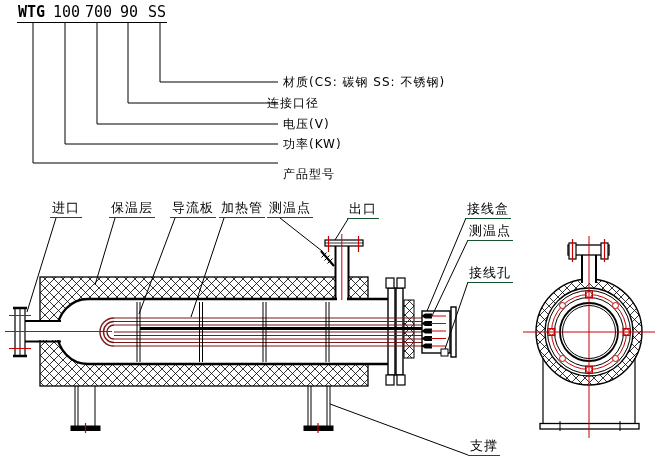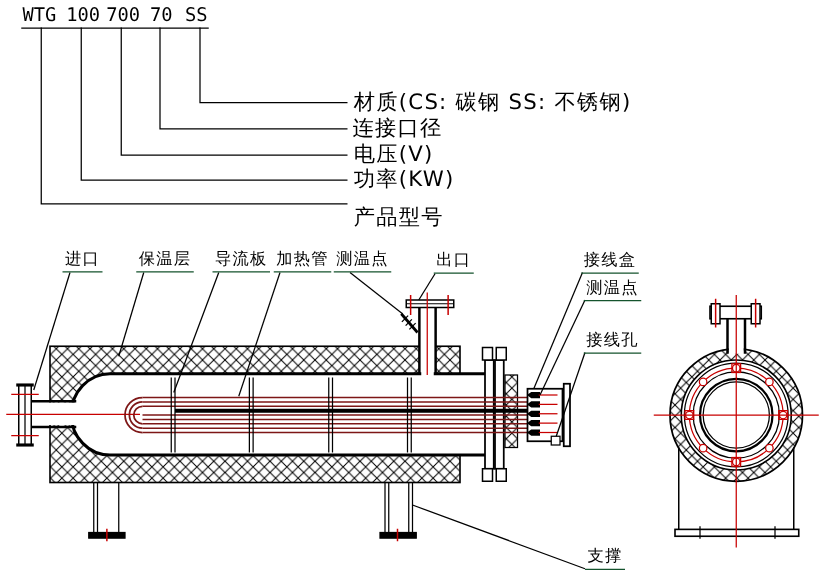--- a/index.html
+++ b/index.html
@@ -1,26 +1,26 @@
 <!DOCTYPE html>
 <html><head>
 <meta charset="utf-8">
 <style>
   html,body{margin:0;padding:0;background:#ffffff;}
   .canvas{position:relative;width:656px;height:460px;background:#ffffff;overflow:hidden;
           font-family:"DejaVu Sans","Liberation Sans",sans-serif;color:#000;}
   svg.art{position:absolute;left:0;top:0;}
   .lbl{position:absolute;font-size:13px;line-height:14px;white-space:nowrap;letter-spacing:1px;}
   .lbl.u{border-bottom:1px solid #14532d;padding:0 2px 2px 2px;}
-  .legend{position:absolute;font-size:17px;line-height:16px;white-space:nowrap;letter-spacing:1px;}
+  .legend{position:absolute;font-size:12px;line-height:16px;white-space:nowrap;letter-spacing:1px;}
   .code{position:absolute;left:17px;top:3px;width:150px;height:19px;
         border-bottom:1px solid #000;font-family:"DejaVu Sans Mono","Liberation Mono",monospace;
         font-size:15px;}
   .code span{position:absolute;top:0;}
-  .seg0{left:1px;} .seg1{left:36px;text-align:right;} .seg2{left:68px;} .seg3{left:103px;} .seg4{left:131px;}
+  .seg0{left:1px;font-weight:bold;} .seg1{left:36px;text-align:right;} .seg2{left:68px;} .seg3{left:103px;} .seg4{left:131px;}
 </style>
 </head>
 <body>
 
 <div class="canvas">
 
 <svg class="art" width="656" height="460" viewBox="0 0 656 460">
   <defs>
     <pattern id="xh" width="9" height="9" patternUnits="userSpaceOnUse">
       <path d="M0 0 L9 9 M9 0 L0 9" stroke="#000" stroke-width="0.8" fill="none"></path>
@@ -206,26 +206,26 @@
     <line x1="468" y1="240" x2="432" y2="316"></line>
     <line x1="468" y1="282" x2="445" y2="349"></line>
     <line x1="468" y1="455" x2="330" y2="404"></line>
   </g>
 </svg>
 
 <div class="code">
   <span class="seg0">WTG</span>
   <span class="seg1">100</span>
   <span class="seg2">700</span>
-  <span class="seg3">70</span>
+  <span class="seg3">90</span>
   <span class="seg4">SS</span>
 </div>
 
 <div class="legend" style="left:283px;top:74px">材质(CS: 碳钢  SS: 不锈钢)</div>
-<div class="legend" style="left:282px;top:95px">连接口径</div>
+<div class="legend" style="left:267px;top:95px">连接口径</div>
 <div class="legend" style="left:283px;top:116px">电压(V)</div>
 <div class="legend" style="left:283px;top:136px">功率(KW)</div>
 <div class="legend" style="left:283px;top:166px">产品型号</div>
 
 <div class="lbl u" style="left:50px;top:201px">进口</div>
 <div class="lbl u" style="left:109px;top:201px">保温层</div>
 <div class="lbl u" style="left:170px;top:201px">导流板</div>
 <div class="lbl u" style="left:219px;top:201px">加热管</div>
 <div class="lbl u" style="left:267px;top:201px">测温点</div>
 <div class="lbl u" style="left:347px;top:202px">出口</div>

